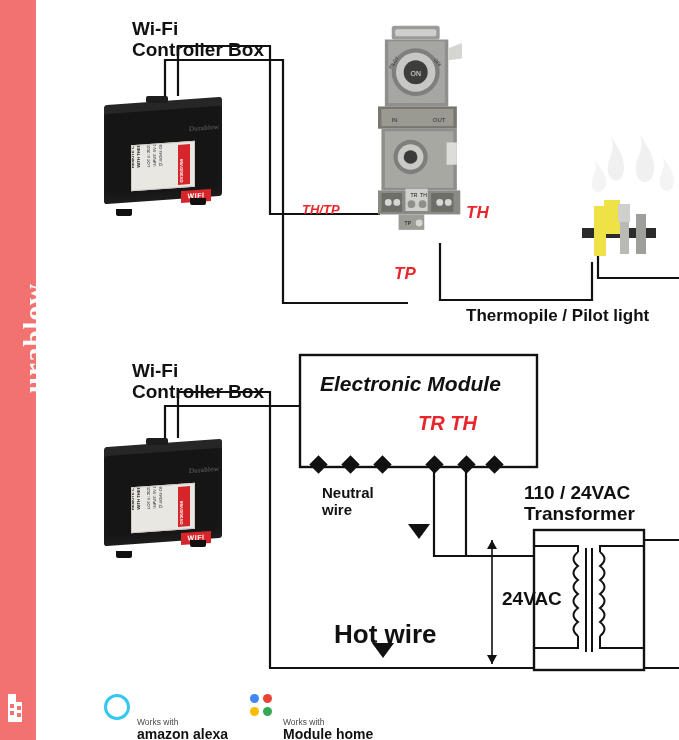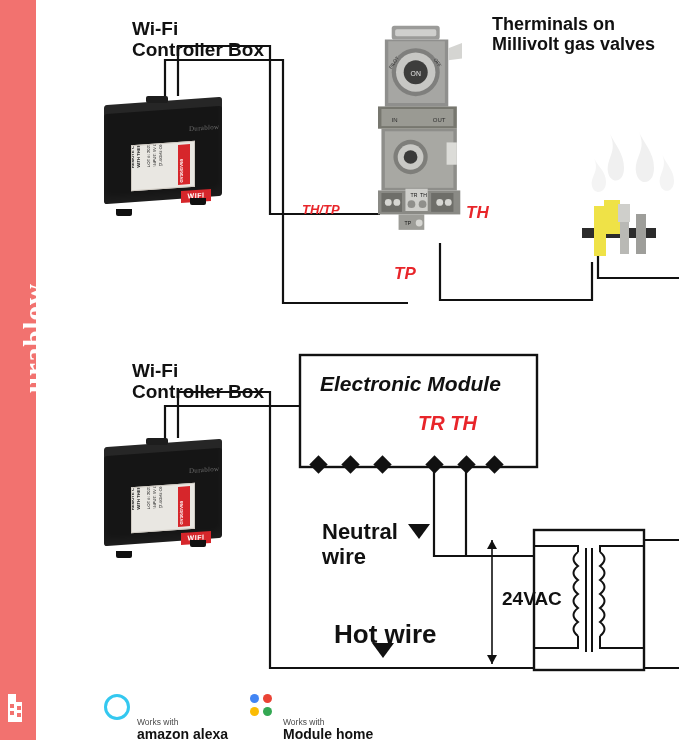--- a/index.html
+++ b/index.html
@@ -285,34 +285,36 @@
     <div class="wifi-badge" style="right:18px;bottom:8px;width:30px;">WIFI</div>
     <div class="ctrl-foot" style="left:12px;"></div>
     <div class="ctrl-foot" style="left:86px;top:88px;"></div>
   </div>
 
   <div class="lbl" style="left:132px;top:18px;font-size:19px;white-space:pre-line;">Wi-Fi
 Controller Box</div>
   <div class="lbl" style="left:132px;top:360px;font-size:19px;white-space:pre-line;">Wi-Fi
 Controller Box</div>
 
-  <div class="lbl" style="left:492px;top:14px;width:180px;font-size:18px;white-space:pre-line;">Therminals on Millivolt gas valves</div>
 
   <div class="lbl red" style="left:302px;top:203px;font-size:13px;">TH/TP</div>
   <div class="lbl red" style="left:466px;top:203px;font-size:17px;">TH</div>
   <div class="lbl red" style="left:394px;top:264px;font-size:17px;">TP</div>
 
+  <div class="lbl" style="left:466px;top:306px;font-size:17px;">Thermopile / Pilot light</div>
 
   <div class="lbl" style="left:320px;top:372px;font-size:21px;font-style:italic;">Electronic Module</div>
   <div class="lbl red" style="left:418px;top:412px;font-size:20px;">TR TH</div>
 
-  <div class="lbl" style="left:322px;top:520px;font-size:22px;white-space:pre-line;">Neutral
+  <div class="lbl" style="left:322px;top:485px;font-size:15px;white-space:pre-line;">Neutral
 wire</div>
   <div class="lbl" style="left:334px;top:620px;font-size:26px;">Hot wire</div>
 
+  <div class="lbl" style="left:524px;top:482px;font-size:19px;white-space:pre-line;">110 / 24VAC
+Transformer</div>
   <div class="lbl" style="left:502px;top:588px;font-size:19px;">24VAC</div>
 
   <div class="badge" style="left:104px;top:690px;">
     <div class="alexa-ring"></div>
     <div class="txt">
       <span class="t1">Works with</span>
       <span class="t2">amazon alexa</span>
     </div>
   </div>
 

